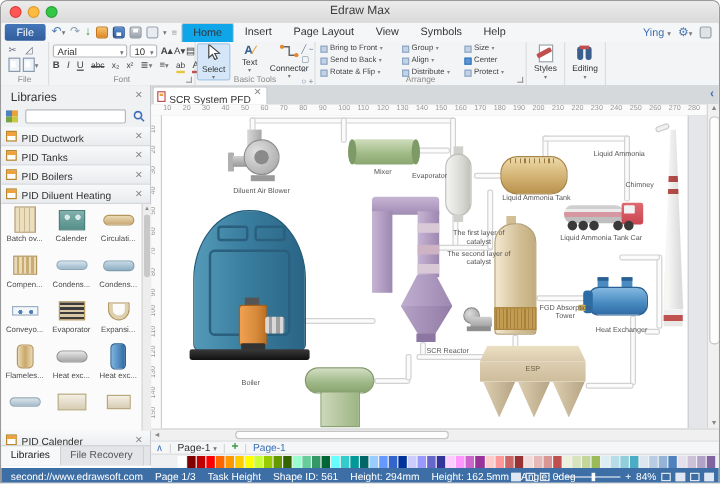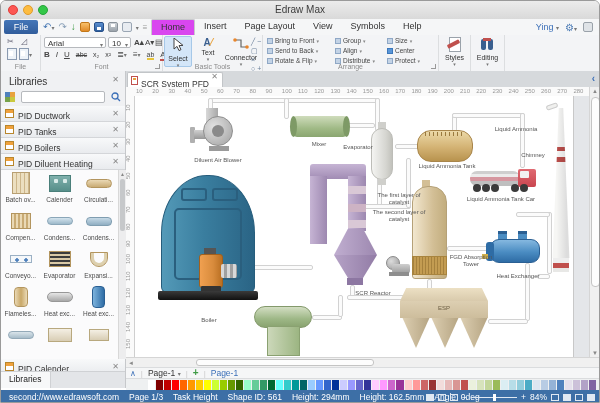--- a/index.html
+++ b/index.html
@@ -22,21 +22,21 @@
   .qat .g{font-size:10px;line-height:10px}
   .mi{width:10px;height:10px;border-radius:2px;box-sizing:border-box}
   .mi.img{background:linear-gradient(180deg,#f8c06a,#e08a28);border:1px solid #c27718}
   .mi.save{background:linear-gradient(180deg,#5b8fd0,#2f5f9e);border:1px solid #27508a;position:relative}
   .mi.save:after{content:"";position:absolute;left:2px;bottom:1px;width:4px;height:3px;background:#fff}
   .mi.print{background:linear-gradient(180deg,#cfd4d9,#9aa2aa);border:1px solid #8a929a;position:relative}
   .mi.print:after{content:"";position:absolute;left:2px;top:1px;width:4px;height:3px;background:#fff}
   .mi.win{background:#e8ecf1;border:1px solid #9aa6b4}
   .tabs{position:absolute;left:150px;top:0;height:16px;display:flex}
   .tab{padding:0 9px;font-size:9px;line-height:15px;color:#333}
-  .tab.active{background:#d946ef;border:1px solid #c8cacc;border-bottom:none;border-radius:2px 2px 0 0;line-height:14px}
+  .tab.active{background:#0ea5e9;border:1px solid #c8cacc;border-bottom:none;border-radius:2px 2px 0 0;line-height:14px}
   .userarea{position:absolute;right:6px;top:0;height:16px;display:flex;align-items:center;gap:6px;font-size:9px}
   .blue{color:#3b6fb8}
   .caret{font-size:6px;color:#777}
   .ribbonmin{width:8px;height:8px;border:1px solid #9aa2aa;border-radius:2px;background:#dfe3e7}
   
   .ribbon{position:absolute;left:0;top:34px;right:0;height:36px;background:#f3f4f6;border-bottom:1px solid #d5d7d9}
   .rg{position:absolute;top:0;height:36px;border-right:1px solid #dcdee0;box-sizing:border-box}
   .rg-label{position:absolute;bottom:1px;left:0;right:0;text-align:center;font-size:7px;color:#8a8a8a}
   .launcher{position:absolute;right:2px;bottom:2px;width:4px;height:4px;border-right:1px solid #999;border-bottom:1px solid #999}
   .gicon{font-size:8px;color:#667;line-height:9px}
@@ -438,20 +438,21 @@
     </div>
     <div class="sb-bottombar">
       <div class="libbar">
         <span class="ic"></span>
         <span class="nm">PID Calender</span>
         <span class="x">✕</span>
       </div>
     </div>
     <div class="sb-tabs">
       <div class="sb-tab active">Libraries</div>
+      <div class="sb-tab">File Recovery</div>
     </div>
   </div>
 
   <div class="doctabbar">
     <div class="doctab">
       <span class="ic"></span>
       <span class="nm">SCR System PFD</span>
       <span class="x">✕</span>
     </div>
     <span class="navleft">‹</span>

